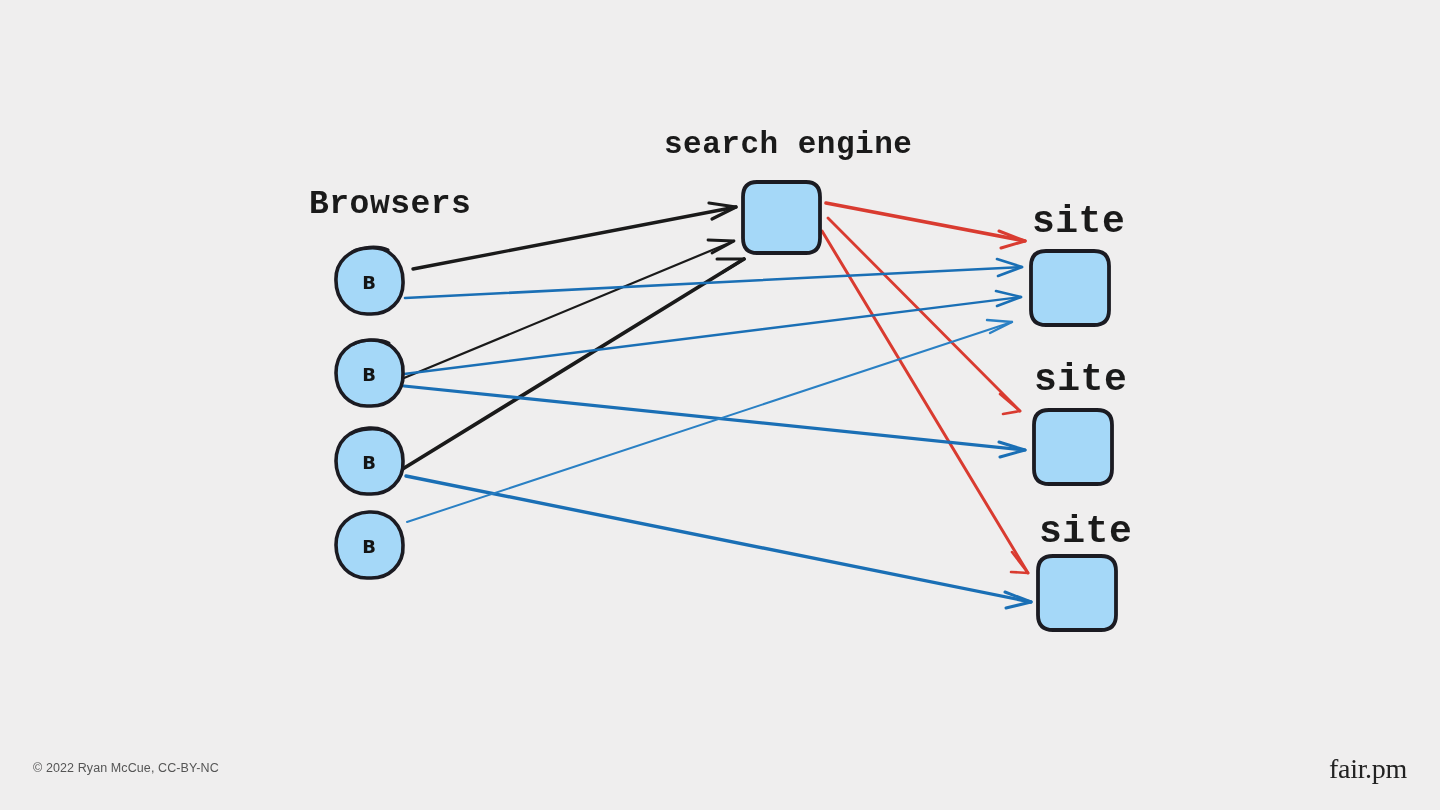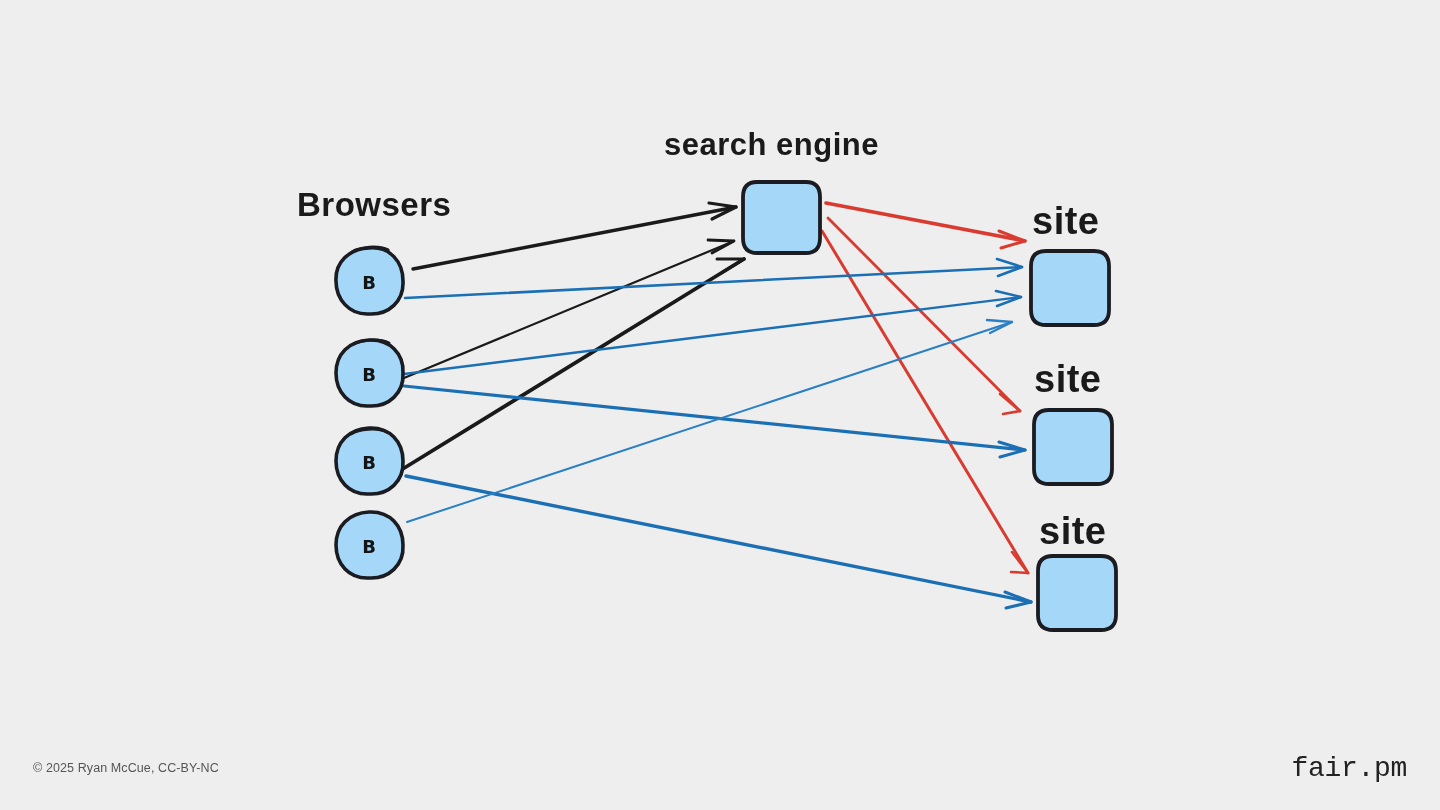--- a/index.html
+++ b/index.html
@@ -16,28 +16,28 @@
     font-family: "DejaVu Sans", sans-serif;
   }
   #diagram {
     position: absolute;
     inset: 0;
     width: 1440px;
     height: 810px;
   }
   .hand-label {
     position: absolute;
-    font-family: Liberation Sans, sans-serif;
+    font-family: Liberation Mono, monospace;
     font-weight: 700;
     color: #1a1a1a;
     white-space: nowrap;
     letter-spacing: 0.5px;
   }
   #label-browsers {
-    left: 297px;
+    left: 309px;
     top: 186px;
     font-size: 33px;
   }
   #label-search-engine {
     left: 664px;
     top: 127px;
     font-size: 31px;
   }
   .label-site {
     font-size: 38px;
@@ -60,21 +60,21 @@
     top: 761px;
     font-family: "Liberation Sans", sans-serif;
     font-size: 12.5px;
     color: #555555;
     letter-spacing: 0.1px;
   }
   #footer-watermark {
     position: absolute;
     right: 33px;
     top: 753px;
-    font-family: Liberation Mono, monospace;
+    font-family: Liberation Serif, serif;
     font-size: 28px;
     color: #222222;
     letter-spacing: -0.3px;
   }
 </style>
 </head>
 <body>
 
 <div id="stage">
 
@@ -183,16 +183,16 @@
   <div class="hand-label" id="label-search-engine">search engine</div>
   <div class="hand-label label-site" id="label-site-1">site</div>
   <div class="hand-label label-site" id="label-site-2">site</div>
   <div class="hand-label label-site" id="label-site-3">site</div>
 
   <div class="node-letter" style="left:369px; top:282px;">B</div>
   <div class="node-letter" style="left:369px; top:374px;">B</div>
   <div class="node-letter" style="left:369px; top:462px;">B</div>
   <div class="node-letter" style="left:369px; top:546px;">B</div>
 
-  <div id="footer-copyright">© 2025 Ryan McCue, CC-BY-NC</div>
+  <div id="footer-copyright">© 2022 Ryan McCue, CC-BY-NC</div>
   <div id="footer-watermark">fair.pm</div>
 
 </div>
 
 </body></html>

